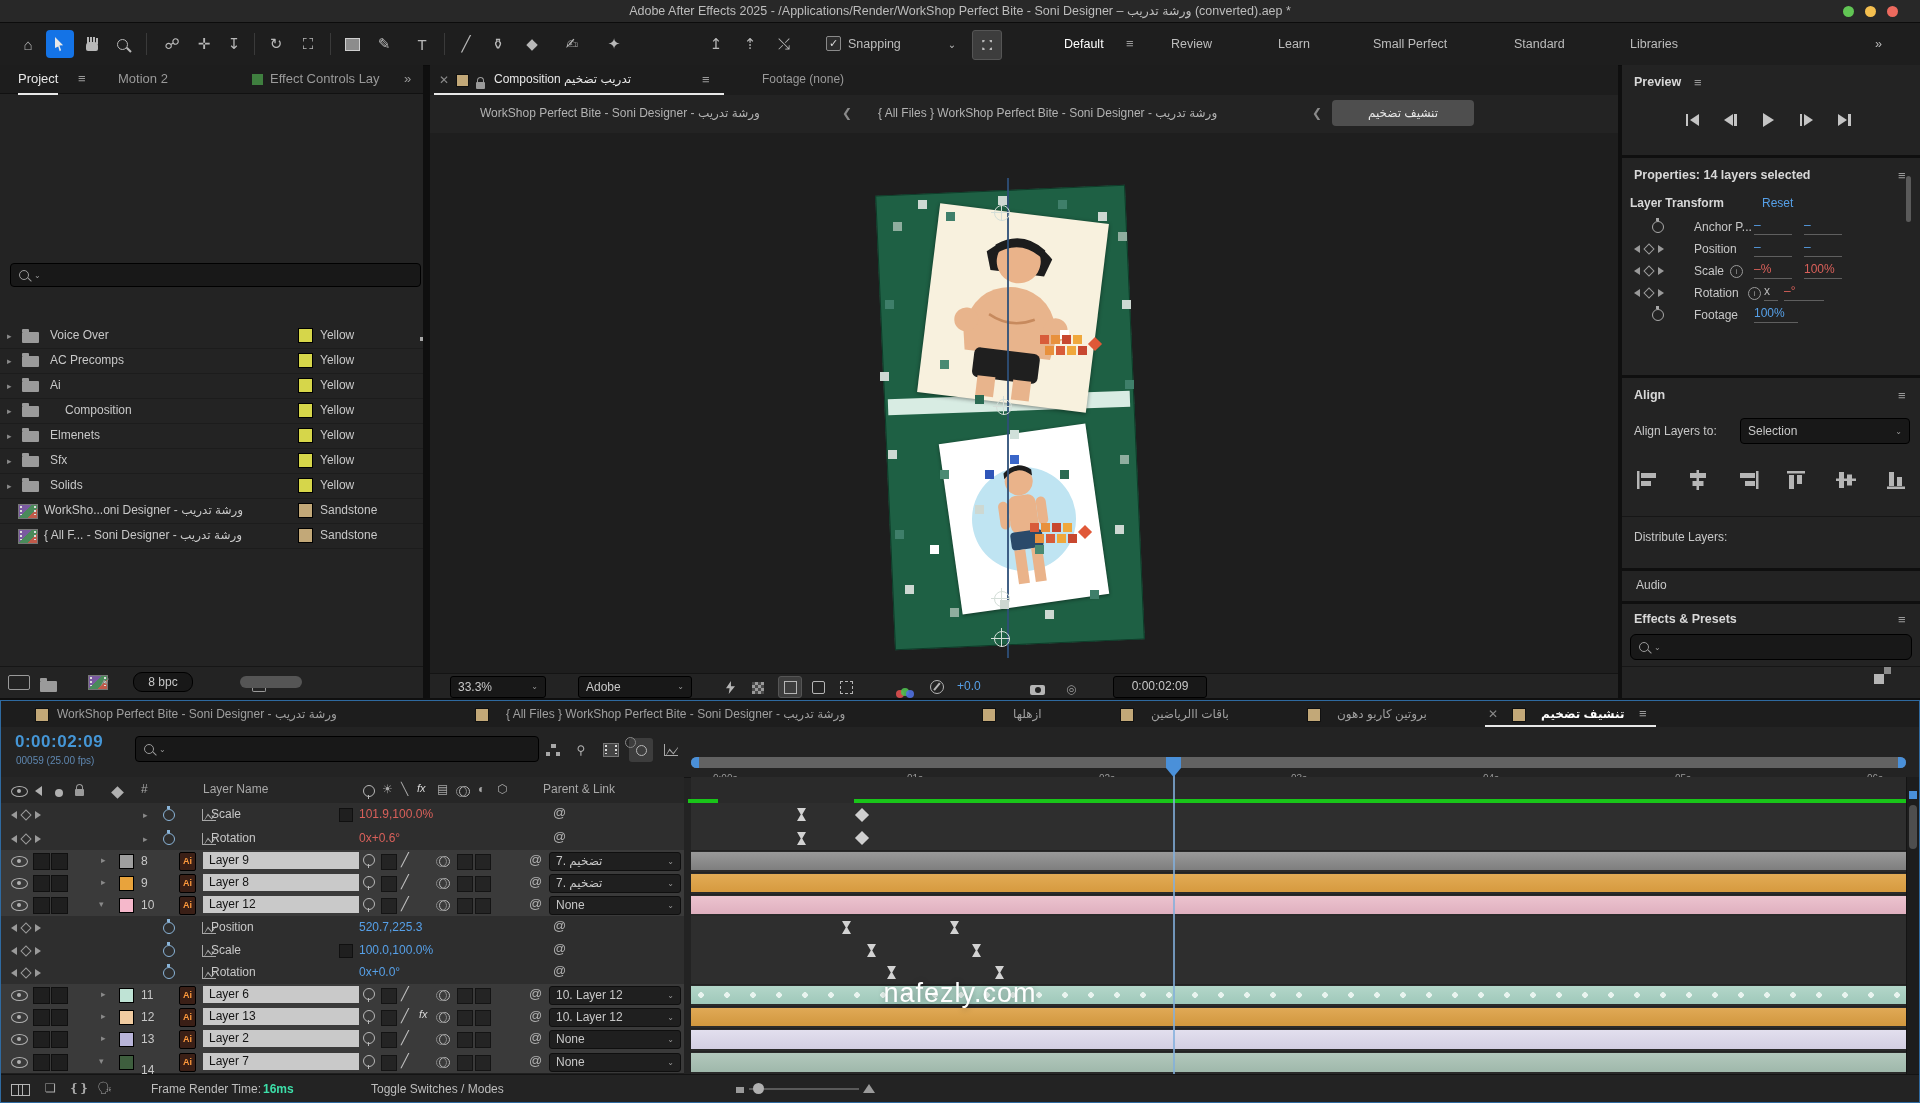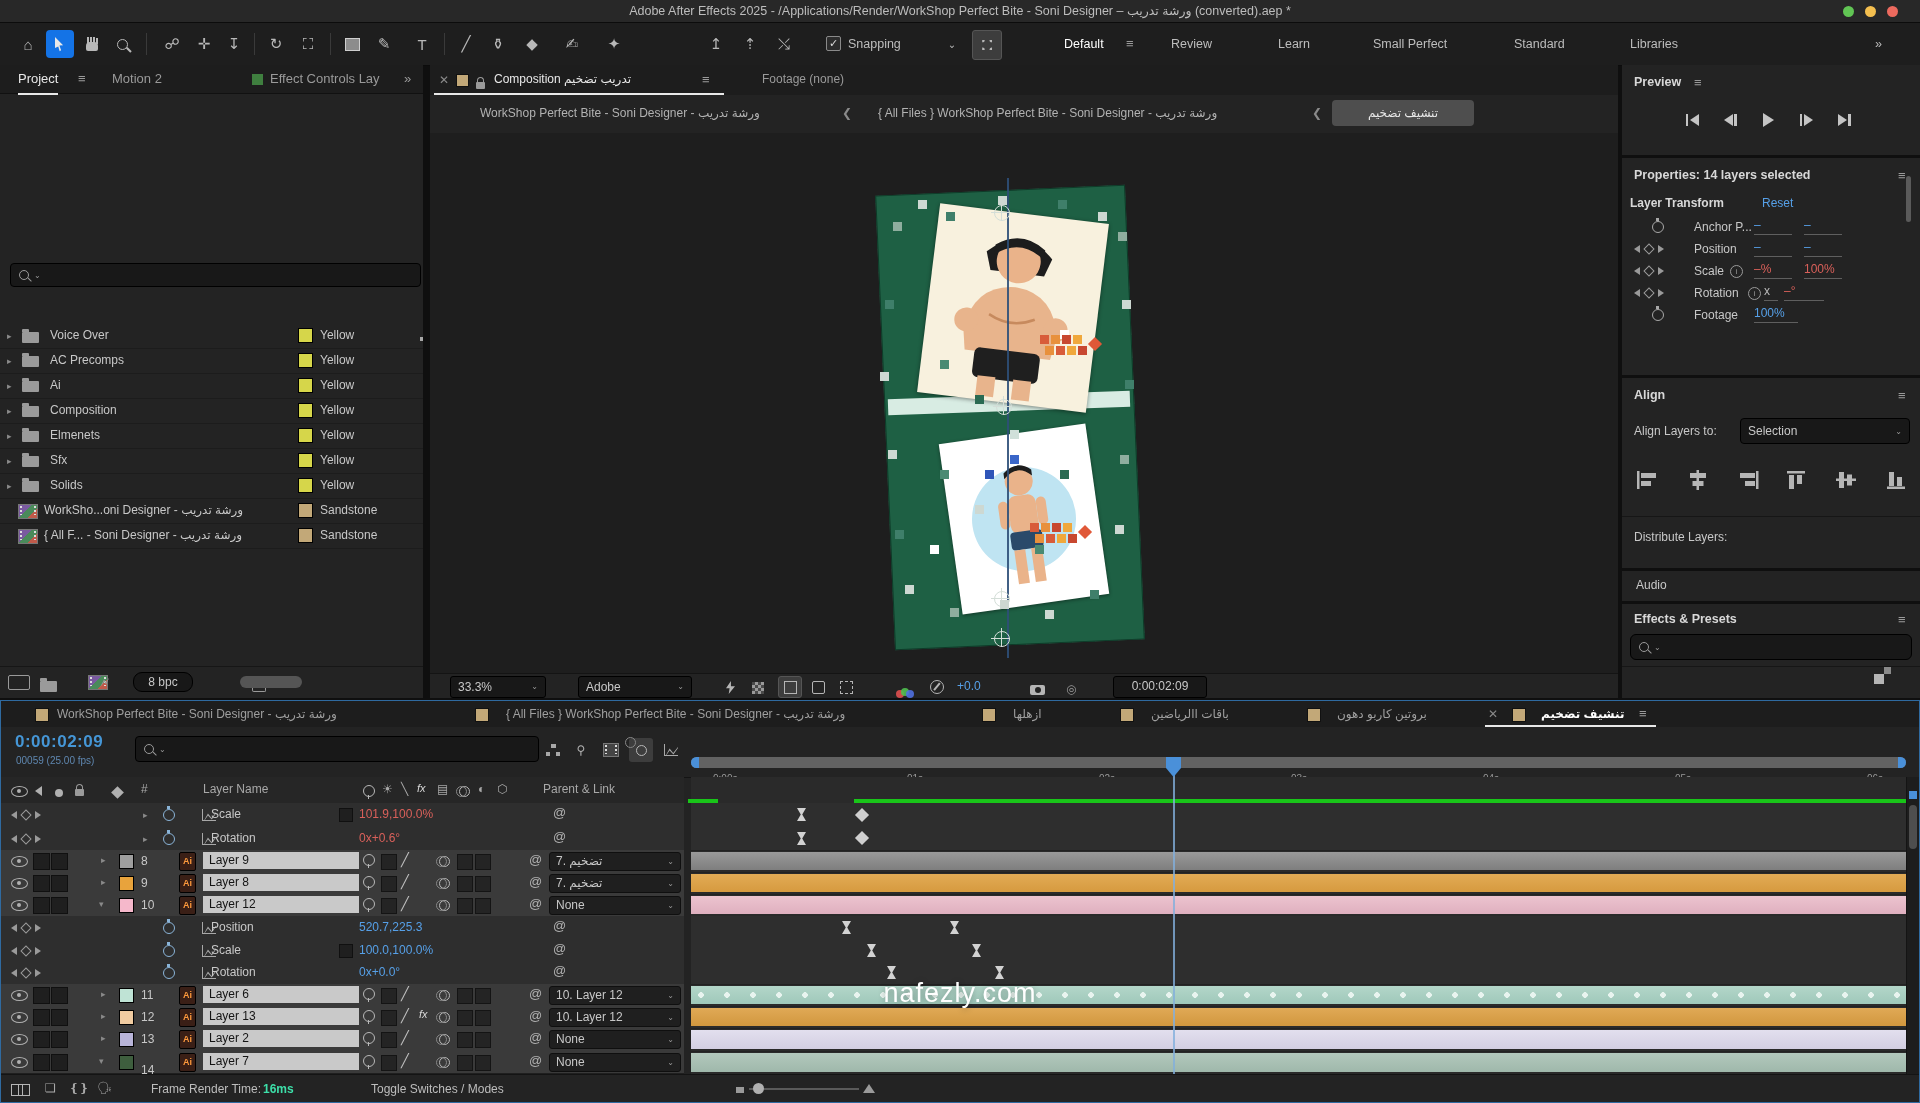--- a/index.html
+++ b/index.html
@@ -221,21 +221,21 @@
   <div class="wslabel" style="left:1373px;">Small Perfect</div>
   <div class="wslabel" style="left:1514px;">Standard</div>
   <div class="wslabel" style="left:1630px;">Libraries</div>
   <div class="wslabel" style="left:1875px;">»</div>
 </div>
 
 <div id="project" class="panel">
   <div class="ptabs">
     <div class="ptab active" style="left:18px;">Project</div>
     <div class="ptab hamb" style="left:78px;">≡</div>
-    <div class="ptab" style="left:112px;">Motion 2</div>
+    <div class="ptab" style="left:118px;">Motion 2</div>
     <div class="abs" style="left:252px;top:9px;width:11px;height:11px;background:#3f7f3f;"></div>
     <div class="ptab ellip" style="left:270px;width:128px;">Effect Controls Lay</div>
     <div class="ptab" style="left:404px;">»</div>
   </div>
   <div class="searchbox" style="left:10px;top:198px;width:401px;height:22px;">
     <span class="mag"></span>
       <span class="mag-car">⌄</span>
   </div>
 
   <div class="prow" style="top:258px;">
@@ -256,21 +256,21 @@
   <div class="prow" style="top:308px;">
     <span class="abs twirl" style="left:7px;top:8px;">▸</span>
     <span class="abs foldico" style="left:22px;top:8px;"></span>
     <span class="abs" style="left:50px;top:5px;">Ai</span>
     <span class="abs swatch" style="left:298px;top:5px;background:#d6d64a;"></span>
     <span class="abs" style="left:320px;top:5px;">Yellow</span>
   </div>
   <div class="prow" style="top:333px;">
     <span class="abs twirl" style="left:7px;top:8px;">▸</span>
     <span class="abs foldico" style="left:22px;top:8px;"></span>
-    <span class="abs" style="left:50px;top:5px;">Composition</span>
+    <span class="abs" style="left:65px;top:5px;">Composition</span>
     <span class="abs swatch" style="left:298px;top:5px;background:#d6d64a;"></span>
     <span class="abs" style="left:320px;top:5px;">Yellow</span>
   </div>
   <div class="prow" style="top:358px;">
     <span class="abs twirl" style="left:7px;top:8px;">▸</span>
     <span class="abs foldico" style="left:22px;top:8px;"></span>
     <span class="abs" style="left:50px;top:5px;">Elmenets</span>
     <span class="abs swatch" style="left:298px;top:5px;background:#d6d64a;"></span>
     <span class="abs" style="left:320px;top:5px;">Yellow</span>
   </div>

